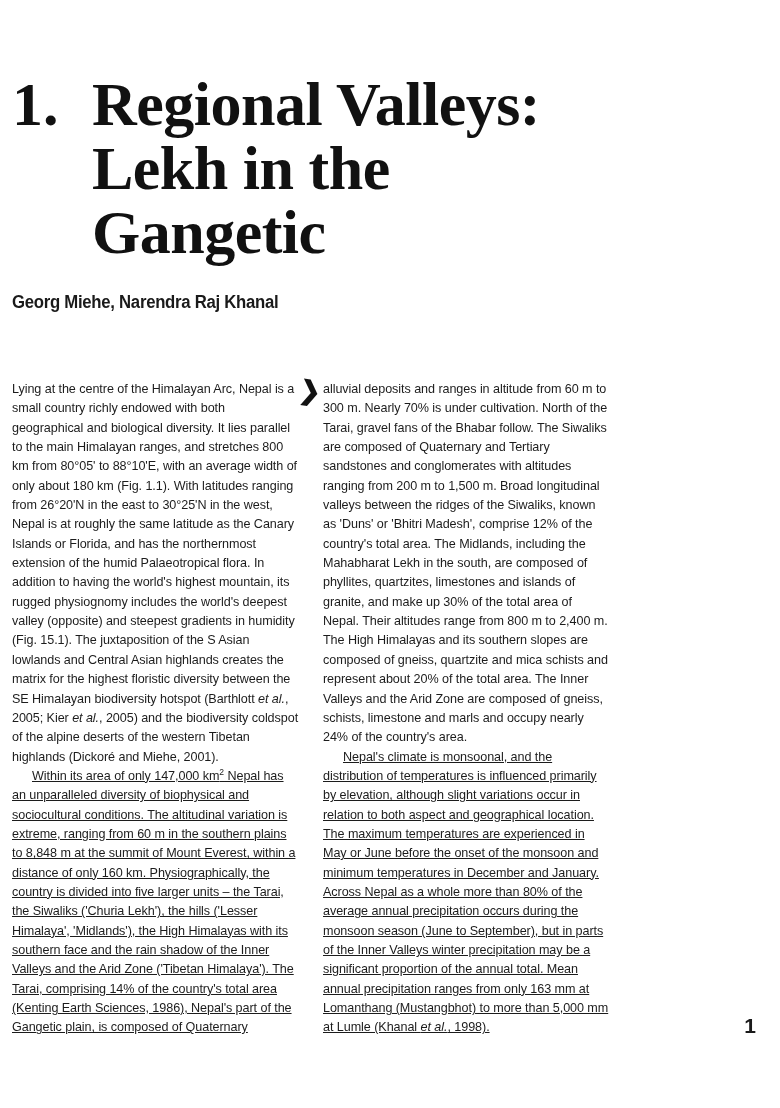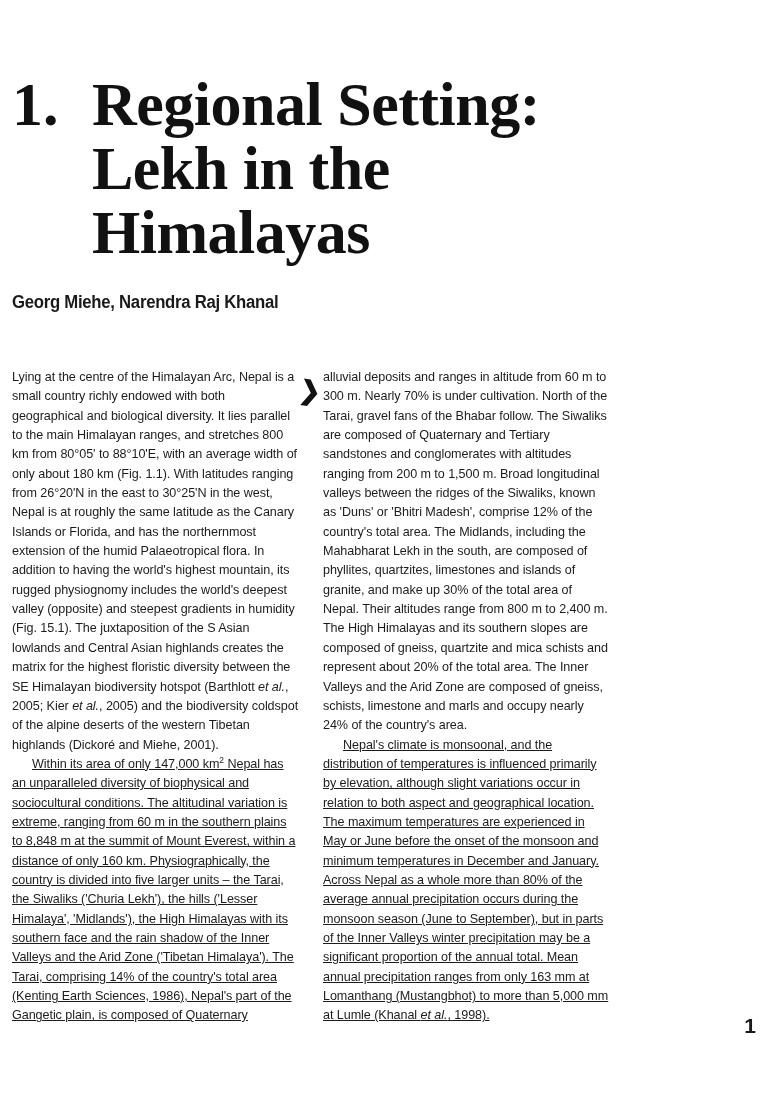--- a/index.html
+++ b/index.html
@@ -66,21 +66,21 @@
     letter-spacing: -0.3px;
     color: #1a1a1a;
     transform: scaleX(0.93);
     transform-origin: left center;
   }
 
   
   .body-area {
     position: absolute;
     left: 12px;
-    top: 368px;
+    top: 380px;
     width: 600px;
     display: flex;
     gap: 24px;
   }
   .col {
     width: 287px;
     font-size: 12.6px;
     line-height: 19.35px;
     color: #1c1c1c;
     letter-spacing: -0.07px;
@@ -131,23 +131,23 @@
 </style>
 </head>
 <body>
 
 <div id="page">
 
   <div class="chapter-head">
     <div class="chapter-head-row">
       <div class="chapter-number">1.</div>
       <div class="chapter-title">
-          <span class="tline">Regional Setting:</span>
+          <span class="tline">Regional Valleys:</span>
           <span class="tline">Lekh in the</span>
-          <span class="tline">Himalayas</span>
+          <span class="tline">Gangetic</span>
         </div>
     </div>
   </div>
 
   <div class="authors">Georg Miehe, Narendra Raj Khanal</div>
 
   <div class="gutter-mark">❯</div>
 
   <div class="body-area">
     <div class="col" id="col-left">

